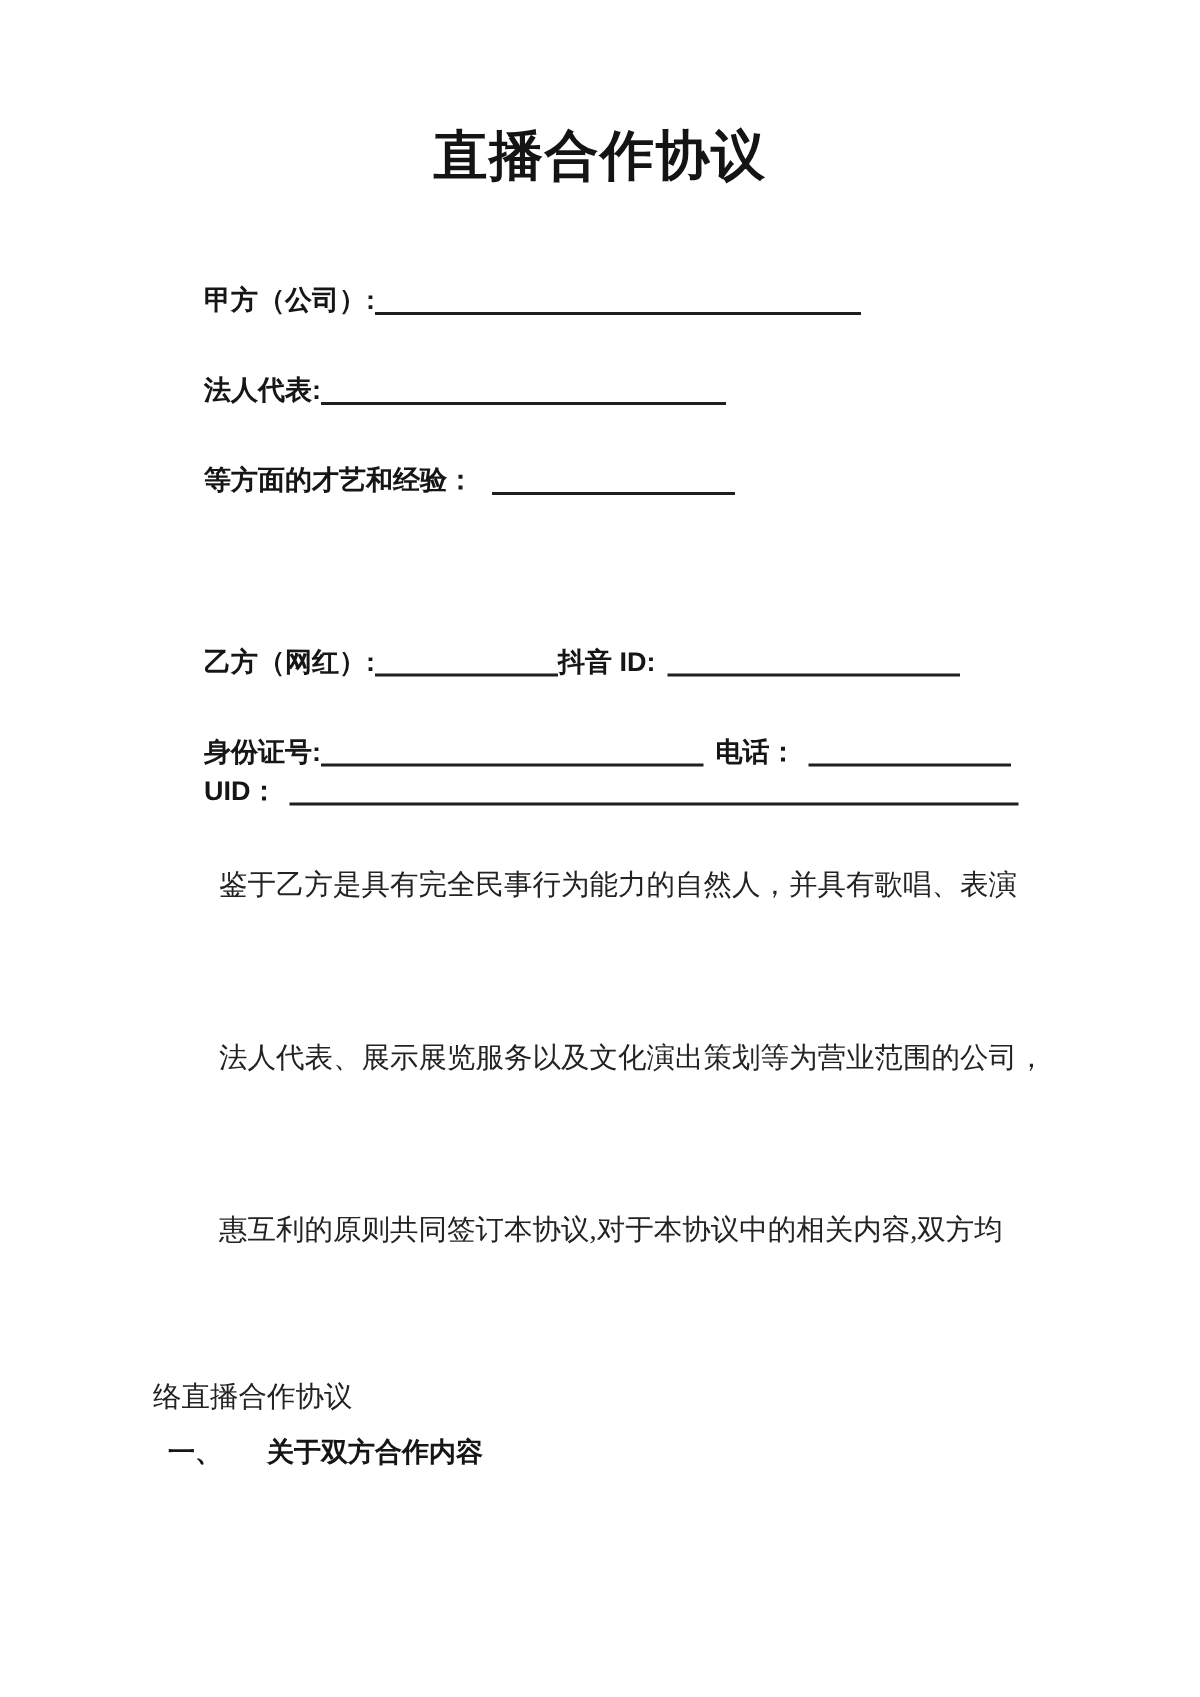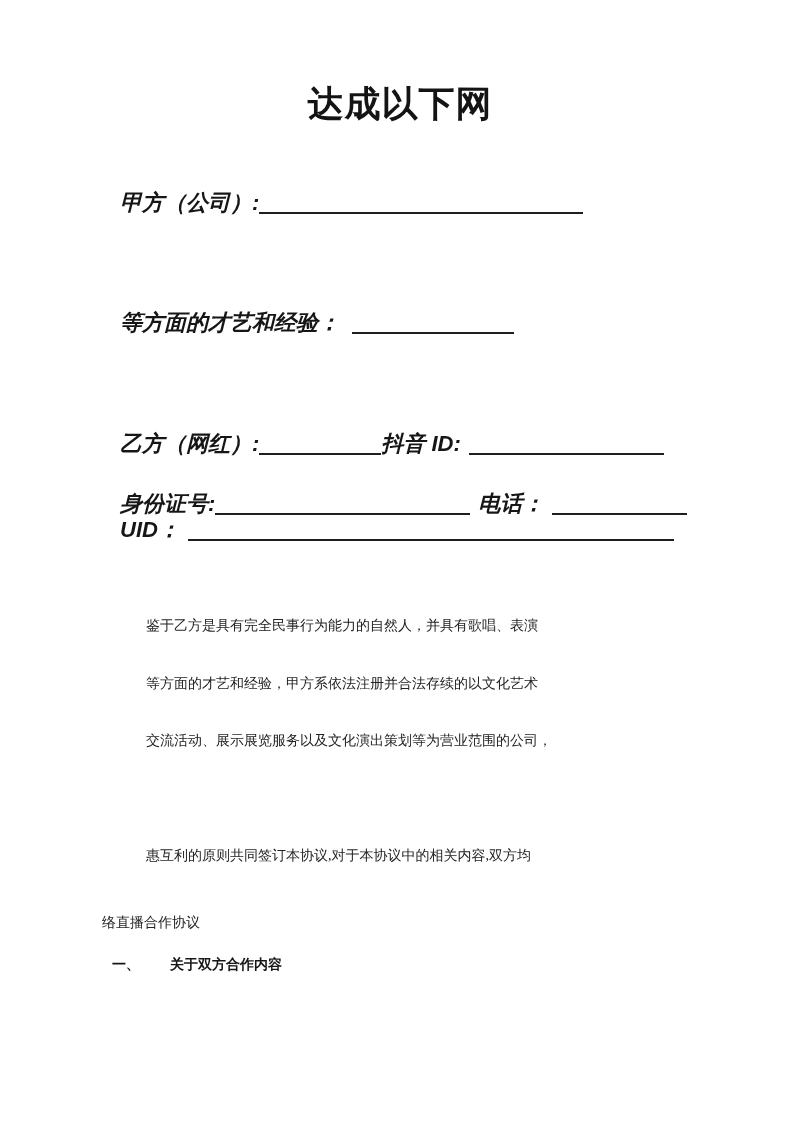--- a/index.html
+++ b/index.html
@@ -25,93 +25,93 @@
     margin: 0;
     text-align: center;
     font-family: "Liberation Serif", "DejaVu Serif", serif;
     font-size: 36px;
     font-weight: 700;
     letter-spacing: 1px;
     color: #141414;
   }
   .form-row {
     position: absolute;
-    left: 120px;
+    left: 136px;
     white-space: nowrap;
     font-family: "Liberation Sans", "DejaVu Sans", sans-serif;
-    font-size: 22px;
+    font-size: 18px;
     font-weight: 700;
     color: #161616;
-    font-style: italic;
   }
   .blank {
     display: inline-block;
     height: 1em;
     border-bottom: 2px solid #1f1f1f;
     position: relative;
     top: 4px;
   }
   .gap-s { margin-left: 8px; }
   .gap-m { margin-left: 12px; }
   .para-line {
     position: absolute;
     left: 146px;
     white-space: nowrap;
     font-family: "Liberation Serif", "DejaVu Serif", serif;
-    font-size: 14px;
+    font-size: 19px;
     font-weight: 400;
     color: #232323;
-    margin-top: 40px;
   }
   .para-line.flush { left: 102px; }
   .section-heading {
     position: absolute;
     top: 956px;
     left: 112px;
     white-space: nowrap;
     font-family: "Liberation Sans", "DejaVu Sans", sans-serif;
-    font-size: 14px;
+    font-size: 18px;
     font-weight: 700;
     color: #161616;
   }
   .section-heading .num { display: inline-block; }
   .section-heading .txt { display: inline-block; margin-left: 30px; }
 </style>
 </head>
 <body>
 
 <div class="page">
 
-  <h1 class="doc-title">达成以下网</h1>
+  <h1 class="doc-title">直播合作协议</h1>
 
   <div class="form-row" style="top:186px">
     <span>甲方（公司）:</span><span class="blank" style="width:324px"></span>
   </div>
 
+  <div class="form-row" style="top:246px">
+    <span>法人代表:</span><span class="blank" style="width:270px"></span>
+  </div>
 
   <div class="form-row" style="top:306px">
     <span>等方面的才艺和经验：</span><span class="blank gap-m" style="width:162px"></span>
   </div>
 
 
   <div class="form-row" style="top:427px">
     <span>乙方（网红）:</span><span class="blank" style="width:122px"></span><span>抖音 ID:</span><span class="blank gap-s" style="width:195px"></span>
   </div>
 
   <div class="form-row" style="top:513px">
     <span>UID：</span><span class="blank gap-s" style="width:486px"></span>
   </div>
 
   <div class="form-row" style="top:487px">
     <span>身份证号:</span><span class="blank" style="width:255px"></span><span class="gap-s">电话：</span><span class="blank gap-s" style="width:135px"></span>
   </div>
 
   <div class="para-line" style="top:577px">鉴于乙方是具有完全民事行为能力的自然人，并具有歌唱、表演</div>
-  <div class="para-line" style="top:635px">等方面的才艺和经验，甲方系依法注册并合法存续的以文化艺术</div>
-  <div class="para-line" style="top:692px">交流活动、展示展览服务以及文化演出策划等为营业范围的公司，</div>
+  <div class="para-line" style="top:692px">法人代表、展示展览服务以及文化演出策划等为营业范围的公司，</div>
   <div class="para-line" style="top:807px">惠互利的原则共同签订本协议,对于本协议中的相关内容,双方均</div>
-  <div class="para-line flush" style="top:874px">络直播合作协议</div>
+  <div class="para-line flush" style="top:918px">络直播合作协议</div>
 
   <div class="section-heading">
     <span class="num">一、</span><span class="txt">关于双方合作内容</span>
   </div>
 
 </div>
 
 </body></html>

